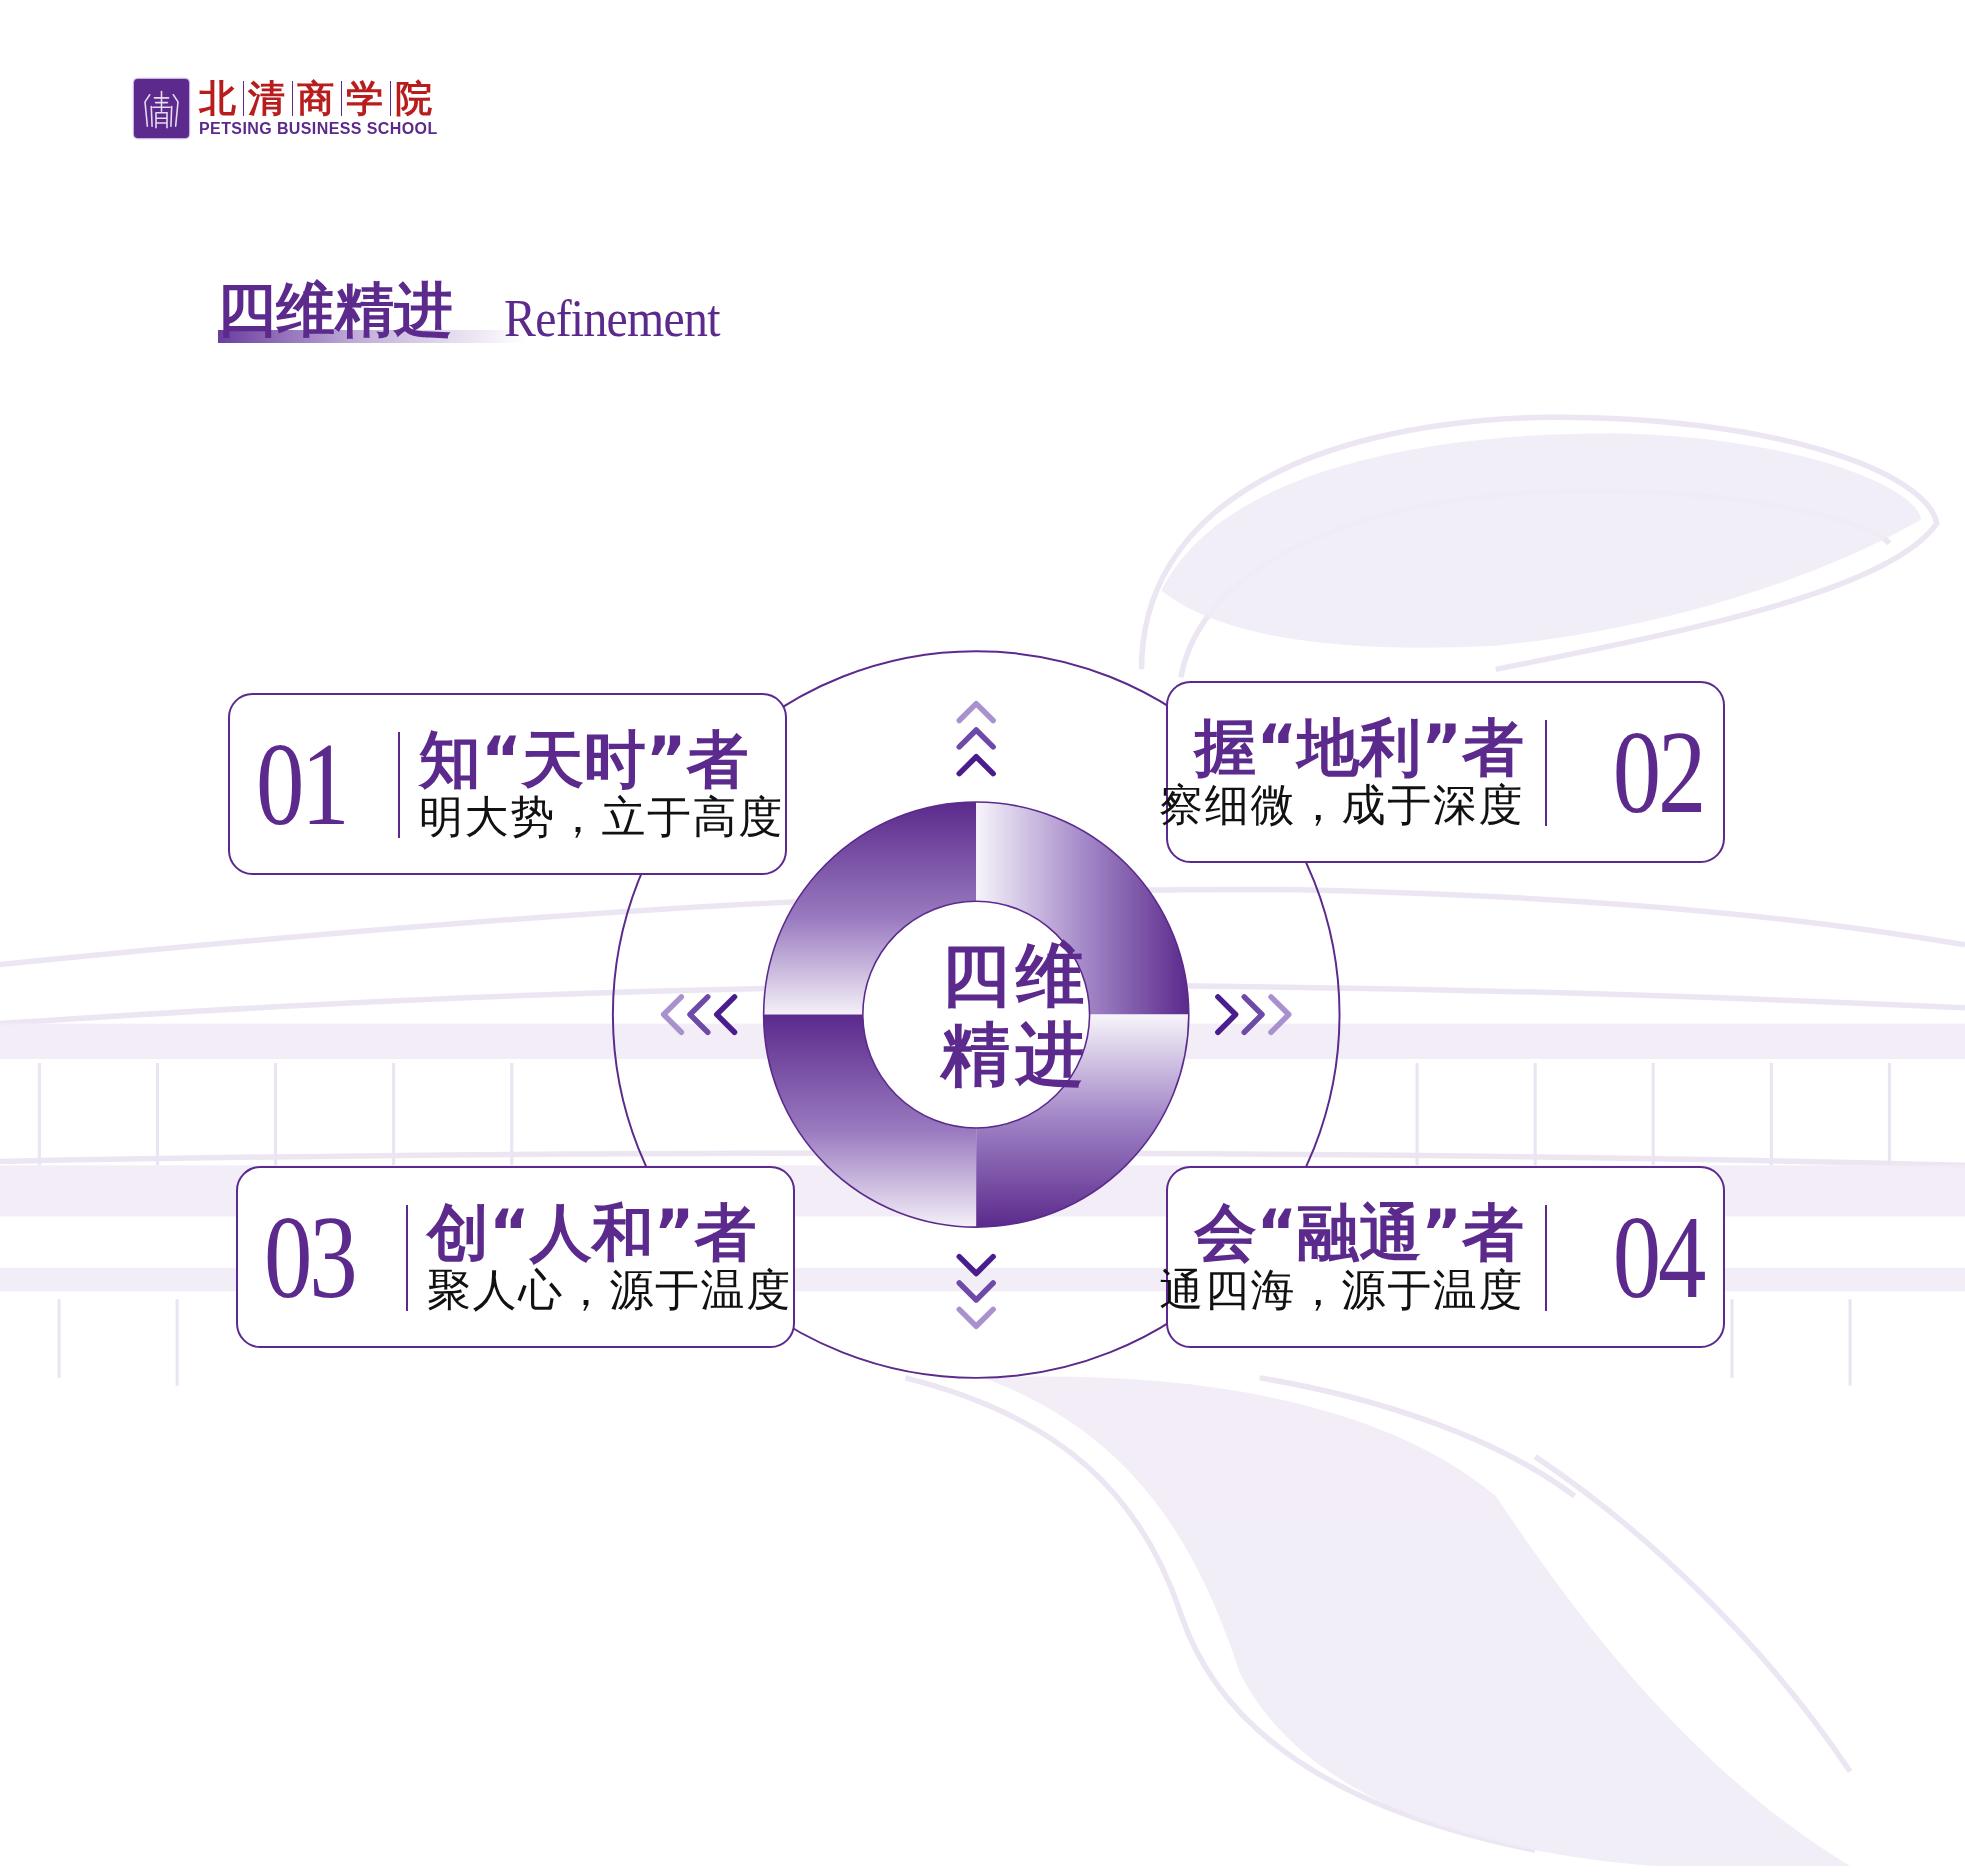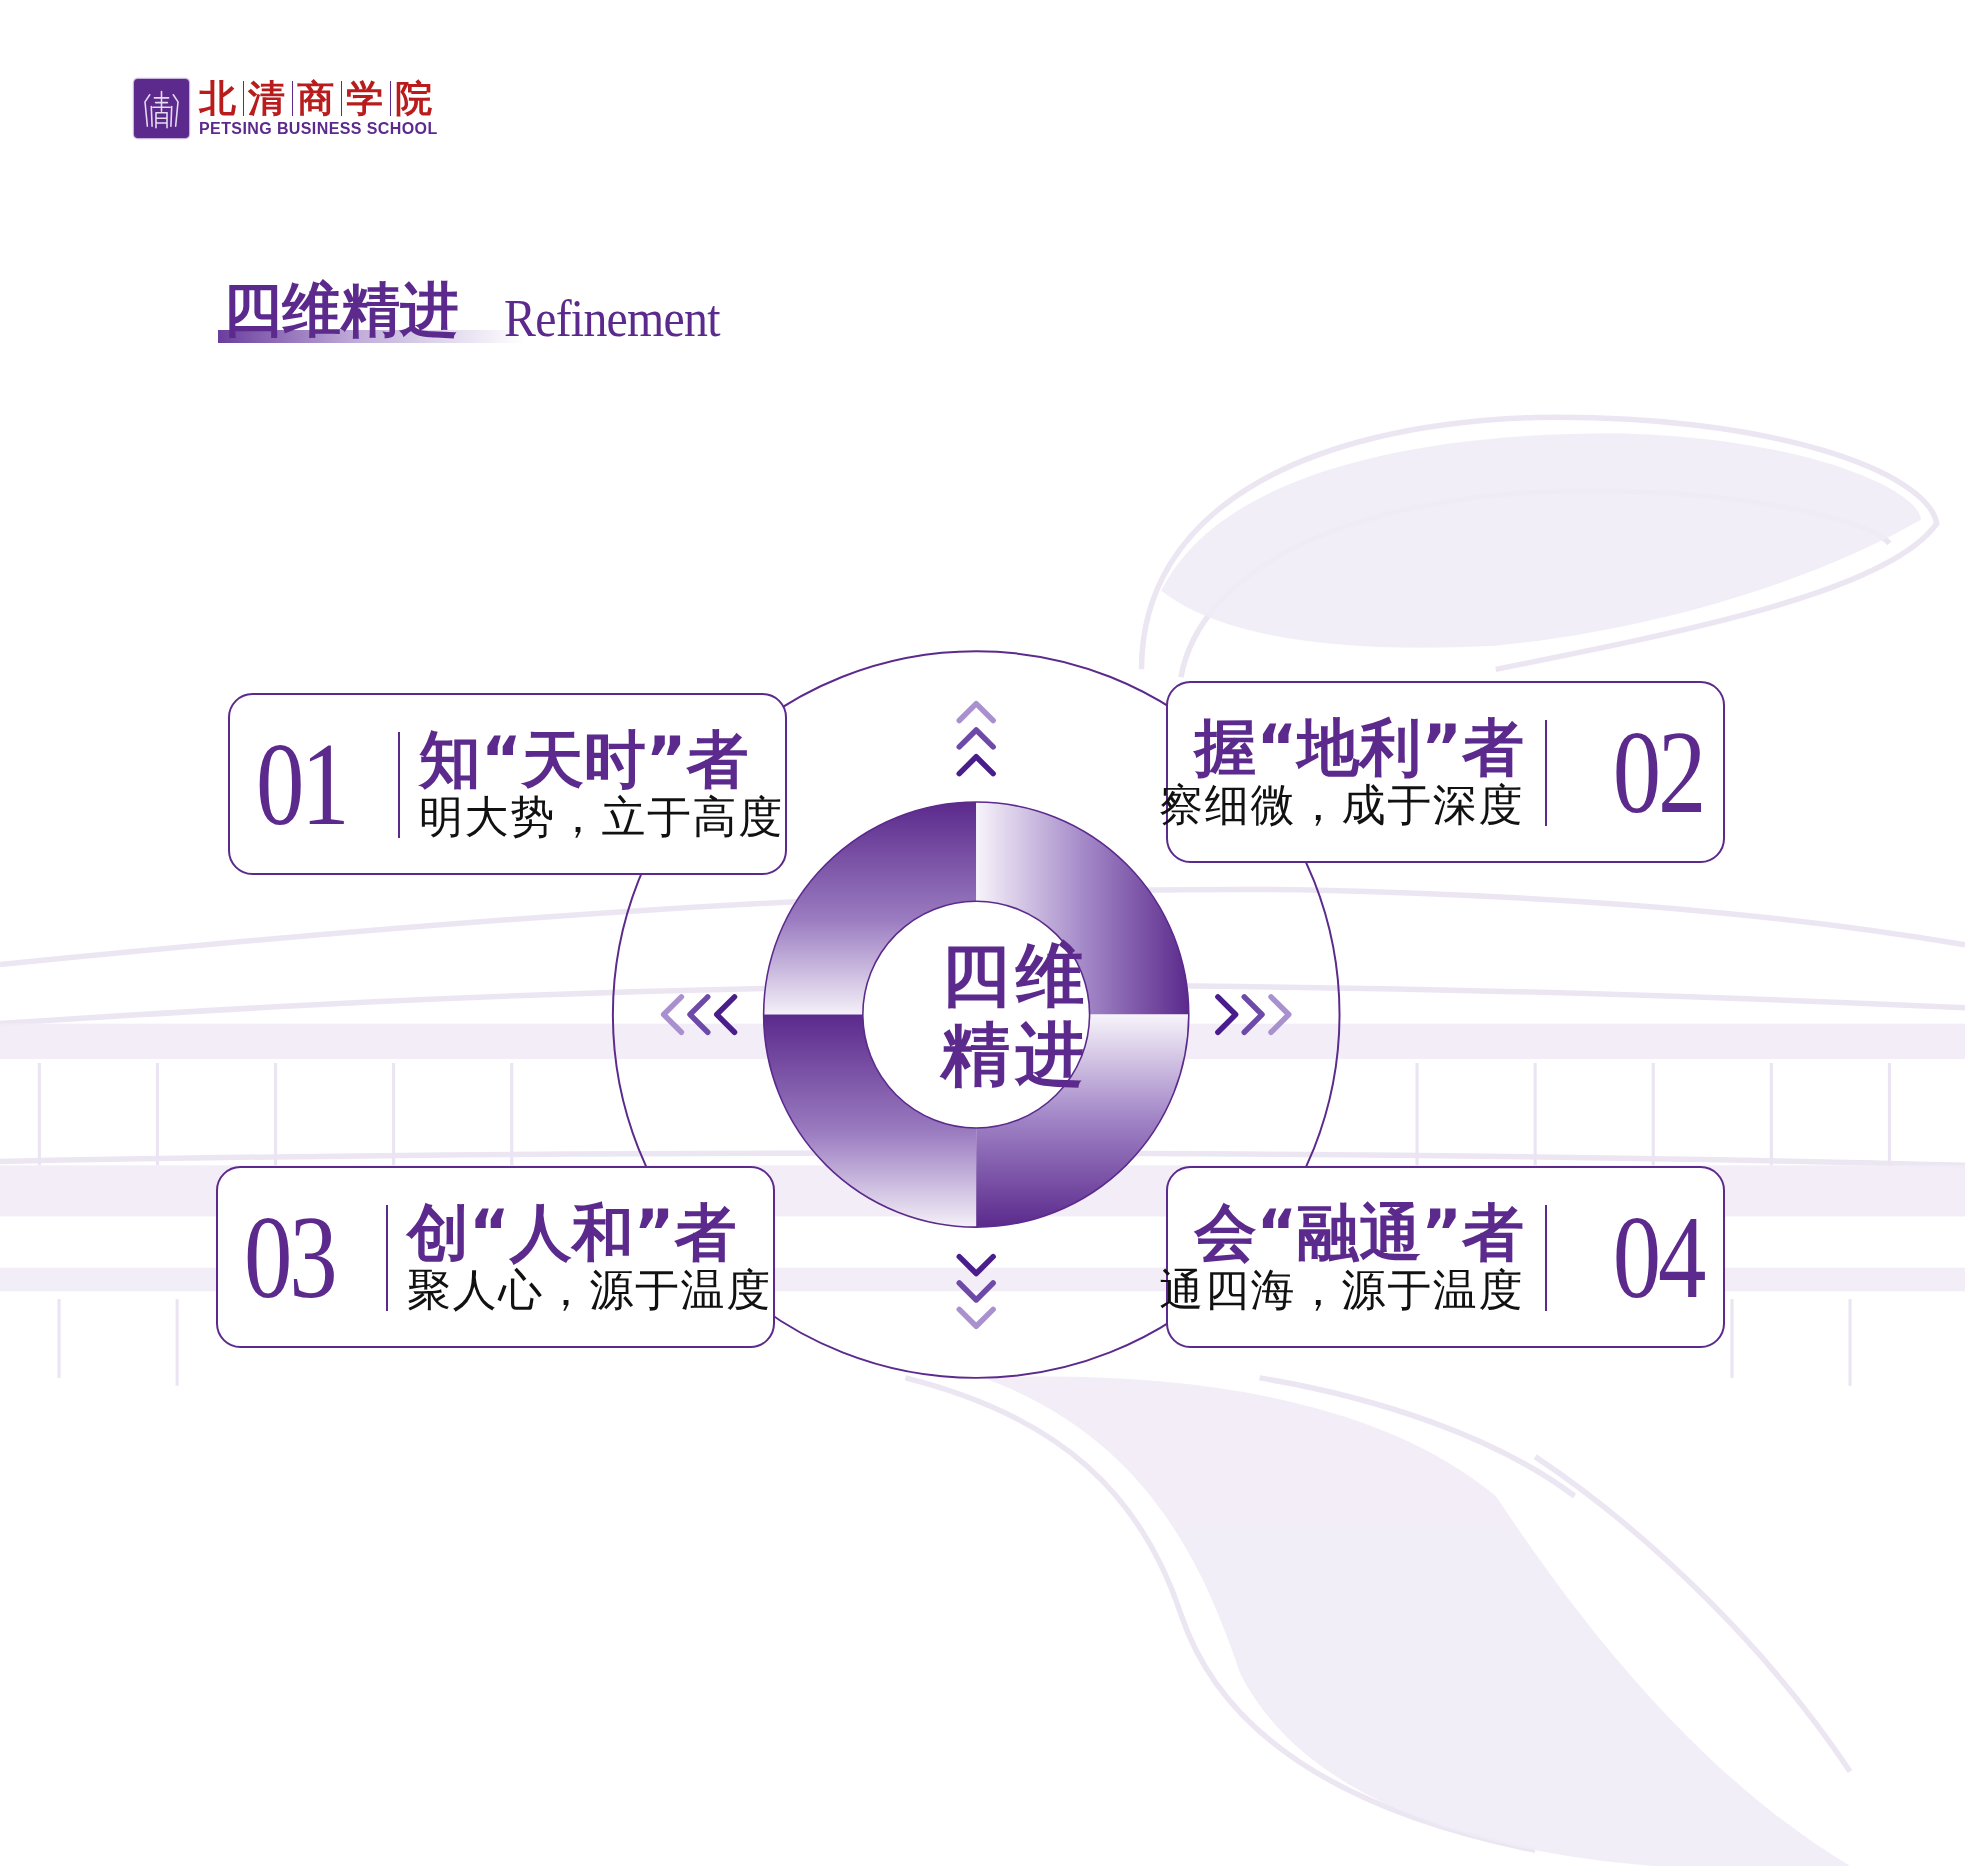--- a/index.html
+++ b/index.html
@@ -25,21 +25,21 @@
   .logo-en {
     left:199px; top:120px; font-size:16px; font-weight:bold; color:#5b2a8c;
     font-family:"Liberation Sans", sans-serif; letter-spacing:0.4px; white-space:nowrap; line-height:17.3px;
   }
   
   .title-underline {
     left:218px; top:330px; width:307px; height:12.6px;
     background:linear-gradient(90deg, #6a3d9e 0%, rgba(140,105,185,0.55) 45%, rgba(255,255,255,0) 100%);
   }
   .title-cn {
-    left:223px; top:276px; font-size:59px; font-weight:bold; color:#5b2a8c; line-height:67px; white-space:nowrap;
+    left:217px; top:276px; font-size:59px; font-weight:bold; color:#5b2a8c; line-height:67px; white-space:nowrap;
   }
   .title-en {
     left:504px; top:287px; font-size:52px; color:#5b2a8c; line-height:63px;
     font-family:"Liberation Serif", "DejaVu Serif", serif; white-space:nowrap; letter-spacing:-0.8px;
     transform:scaleX(0.92); transform-origin:left center;
   }
   
   .diagram-svg { position:absolute; left:0; top:0; width:1965px; height:1876px; }
   .card {
     position:absolute; width:559px; height:182px; background:#ffffff;
@@ -205,21 +205,21 @@
   <div class="sub">明大势，立于高度</div>
 </div>
 
 <div class="card right" style="left:1166px; top:681px;">
   <div class="num">02</div>
   <div class="divider"></div>
   <div class="heading">握“地利”者</div>
   <div class="sub">察细微，成于深度</div>
 </div>
 
-<div class="card left" style="left:216px; top:1166px;">
+<div class="card left" style="left:236px; top:1166px;">
   <div class="num">03</div>
   <div class="divider"></div>
   <div class="heading">创“人和”者</div>
   <div class="sub">聚人心，源于温度</div>
 </div>
 
 <div class="card right" style="left:1166px; top:1166px;">
   <div class="num">04</div>
   <div class="divider"></div>
   <div class="heading">会“融通”者</div>

